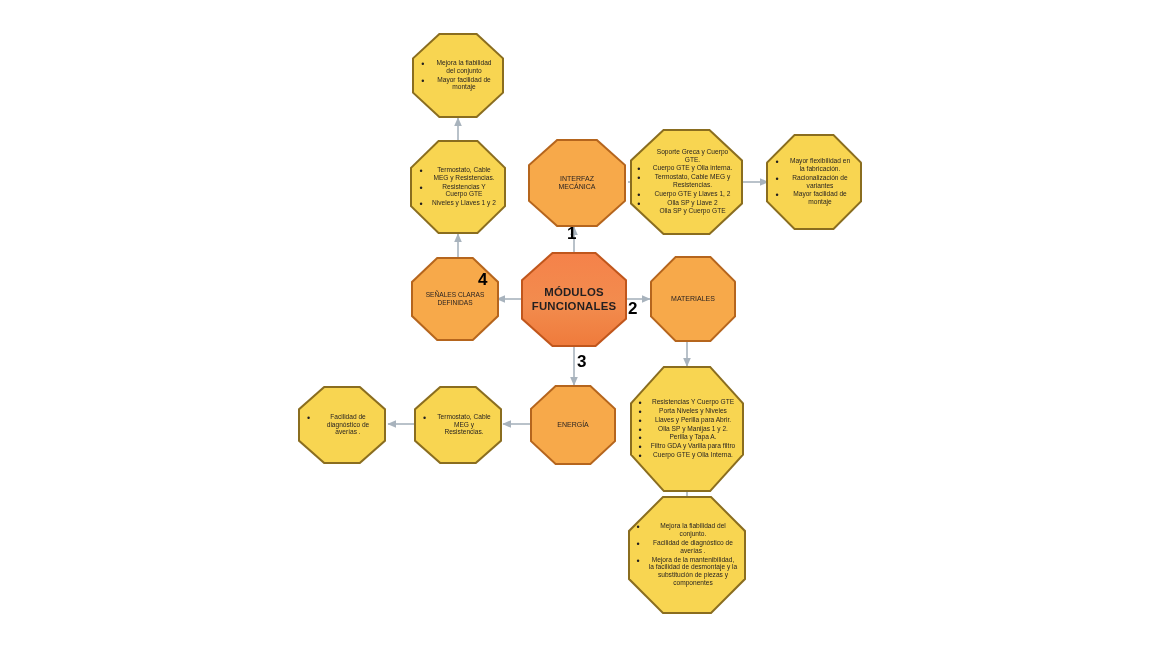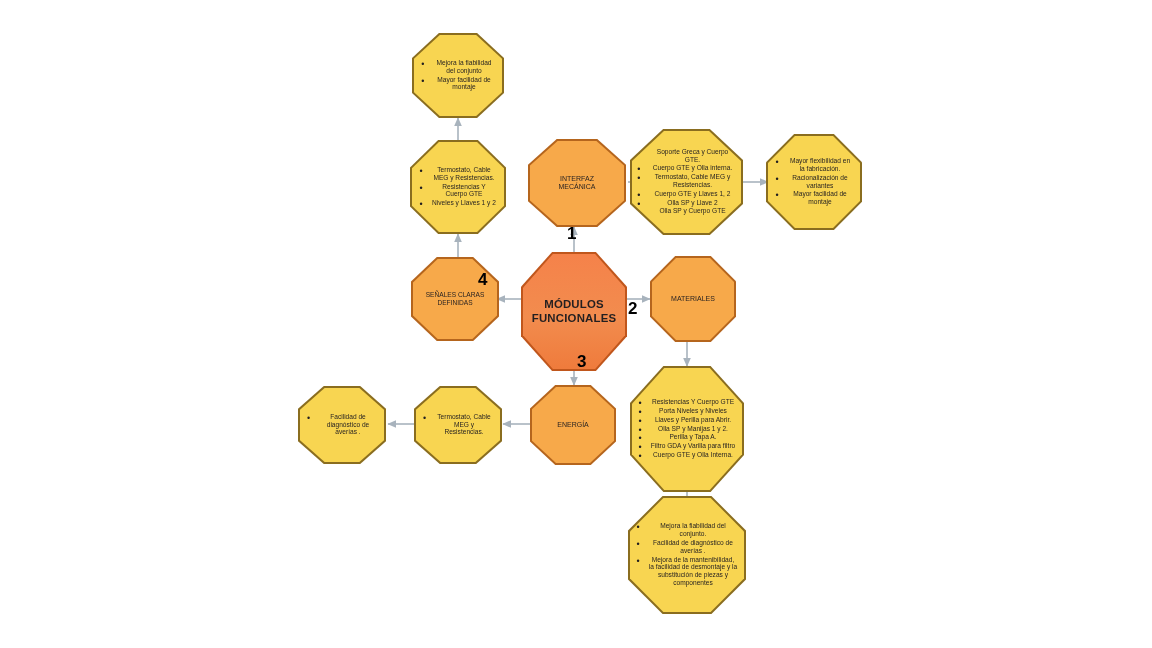--- a/index.html
+++ b/index.html
@@ -128,21 +128,21 @@
 
       <line x1="414" y1="424" x2="388" y2="424"></line>
     </g>
   </svg>
 
   <div class="steplabel" style="left:567px;top:224px;">1</div>
   <div class="steplabel" style="left:628px;top:299px;">2</div>
   <div class="steplabel" style="left:577px;top:352px;">3</div>
   <div class="steplabel" style="left:478px;top:270px;">4</div>
 
-  <div class="node center" style="left:521px;top:252px;width:106px;height:119px;">
+  <div class="node center" style="left:521px;top:252px;width:106px;height:95px;">
     <div class="inner">
       <div class="body title fs11">
         <div>MÓDULOS</div>
         <div>FUNCIONALES</div>
       </div>
     </div>
   </div>
 
   <div class="node orange" style="left:528px;top:139px;width:98px;height:88px;">
     <div class="inner">

